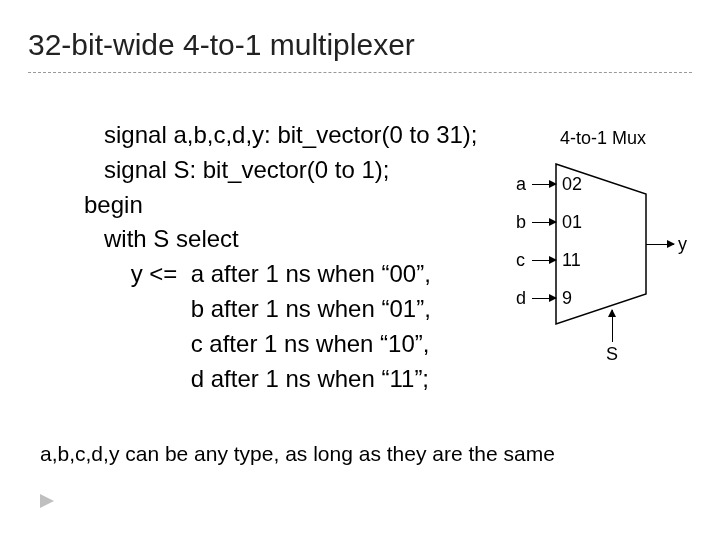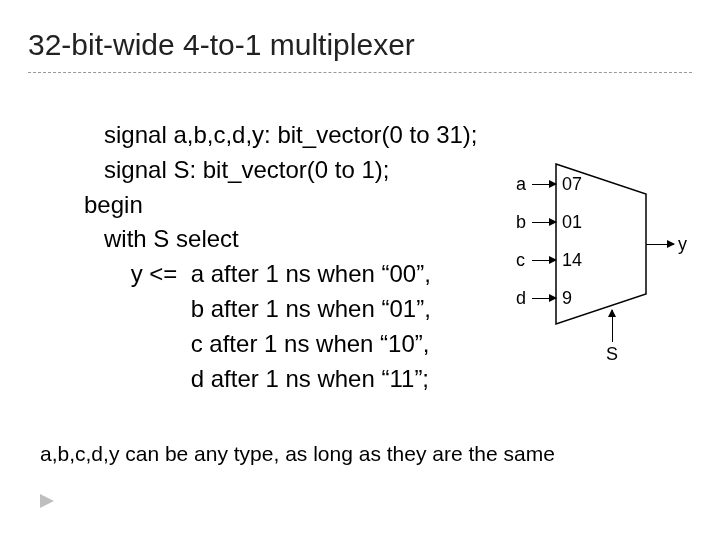--- a/index.html
+++ b/index.html
@@ -114,38 +114,39 @@
 <span>begin</span>
 <span>   with S select</span>
 <span>       y &lt;=  a after 1 ns when “00”,</span>
 <span>                b after 1 ns when “01”,</span>
 <span>                c after 1 ns when “10”,</span>
 <span>                d after 1 ns when “11”;</span></div>
 
   <div class="note">a,b,c,d,y can be any type, as long as they are the same</div>
 
   <div class="diagram">
+    <div class="mux-title">4-to-1 Mux</div>
 
     <div class="trapezoid" style="position:absolute; left:36px; top:36px;">
       <svg width="90" height="160">
         <polygon points="0,0 90,30 90,130 0,160" fill="none" stroke="#000" stroke-width="1.5"></polygon>
       </svg>
     </div>
 
     <div class="arrow-line arrow-head-right" style="left:12px; top:56px; width:24px;"></div>
     <div class="lbl" style="left:-4px; top:46px;">a</div>
-    <div class="lbl" style="left:42px; top:46px;">07</div>
+    <div class="lbl" style="left:42px; top:46px;">02</div>
 
     <div class="arrow-line arrow-head-right" style="left:12px; top:94px; width:24px;"></div>
     <div class="lbl" style="left:-4px; top:84px;">b</div>
     <div class="lbl" style="left:42px; top:84px;">01</div>
 
     <div class="arrow-line arrow-head-right" style="left:12px; top:132px; width:24px;"></div>
     <div class="lbl" style="left:-4px; top:122px;">c</div>
-    <div class="lbl" style="left:42px; top:122px;">14</div>
+    <div class="lbl" style="left:42px; top:122px;">11</div>
 
     <div class="arrow-line arrow-head-right" style="left:12px; top:170px; width:24px;"></div>
     <div class="lbl" style="left:-4px; top:160px;">d</div>
     <div class="lbl" style="left:42px; top:160px;">9</div>
 
     <div class="arrow-line arrow-head-right" style="left:126px; top:116px; width:28px;"></div>
     <div class="lbl" style="left:158px; top:106px;">y</div>
 
     <div class="arrow-line-v arrow-head-up" style="left:92px; top:182px; height:32px;"></div>
     <div class="lbl" style="left:86px; top:216px;">S</div>

